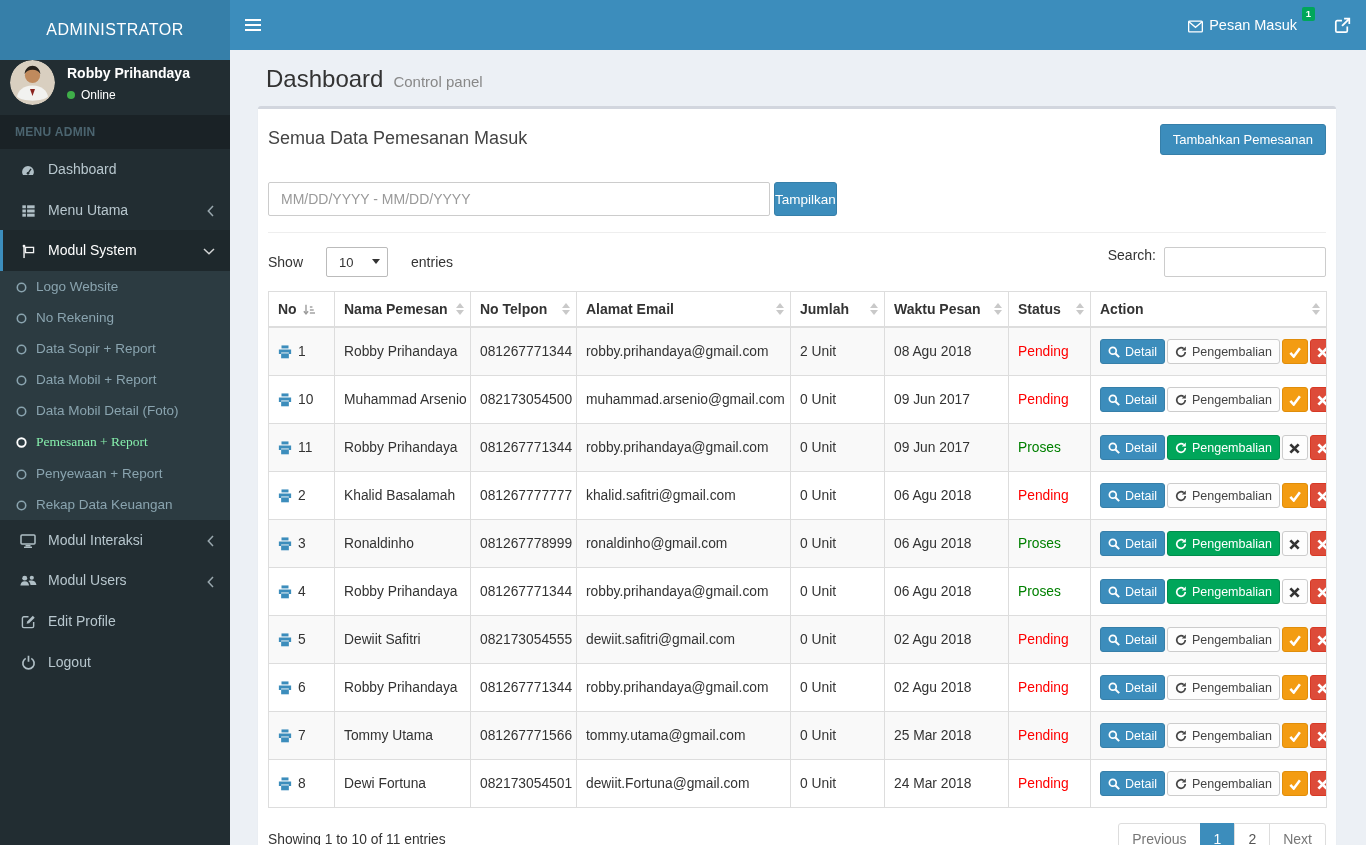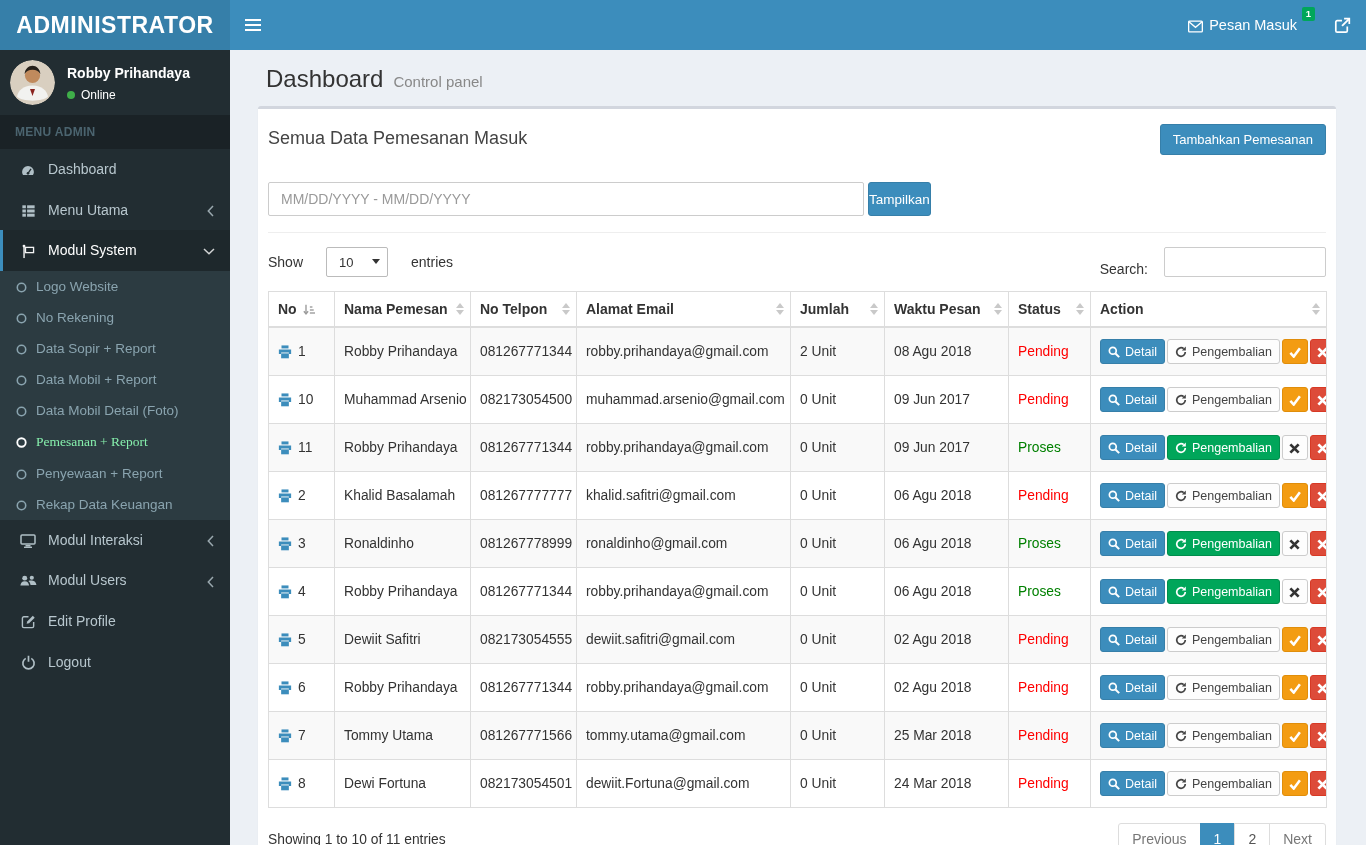--- a/index.html
+++ b/index.html
@@ -2,21 +2,21 @@
 <html><head>
 <meta charset="utf-8">
 <style>
   * { box-sizing: border-box; margin: 0; padding: 0; }
   html,body { width:1366px; height:845px; overflow:hidden; }
   body { font-family:"Liberation Sans","DejaVu Sans",sans-serif; font-size:14px; color:#333; background:#ecf0f5; }
   svg { display:inline-block; vertical-align:middle; }
 
   
   .main-header { position:fixed; top:0; left:0; width:1366px; height:50px; z-index:30; display:flex; }
-  .logo { width:230px; height:50px; background:#367fa9; color:#fff; font-size:23px; font-weight:bold; letter-spacing:.5px; display:flex; align-items:center; justify-content:center; cursor:pointer; }
+  .logo { width:230px; height:60px; background:#367fa9; color:#fff; font-size:16px; font-weight:normal; letter-spacing:.5px; display:flex; align-items:center; justify-content:center; cursor:pointer; }
   .navbar { flex:1; background:#3c8dbc; display:flex; align-items:stretch; justify-content:space-between; }
   .hamburger { width:45px; display:flex; align-items:center; justify-content:center; cursor:pointer; }
   .bars { width:16px; }
   .bars i { display:block; height:2px; background:#fff; margin:3px 0; }
   .nav-right { display:flex; align-items:stretch; }
   .nav-link { display:flex; align-items:center; gap:6px; padding:0 15px; color:#fff; font-size:14.5px; cursor:pointer; position:relative; }
   .badge-success { position:absolute; top:7px; right:4px; background:#00a65a; color:#fff; font-size:9.5px; font-weight:bold; padding:2px 4px; border-radius:2px; line-height:1; }
 
   
   .main-sidebar { position:fixed; top:50px; left:0; width:230px; height:795px; background:#222d32; z-index:20; }
@@ -49,30 +49,30 @@
   .btn { display:inline-flex; align-items:center; gap:5px; border:1px solid transparent; border-radius:3px; cursor:pointer; font-family:inherit; background:#fff; }
   .btn-primary { background:#3c8dbc; border-color:#367fa9; color:#fff; }
   .btn-default { background:#fdfdfd; border-color:#ccc; color:#444; }
   .btn-success { background:#00a65a; border-color:#008d4c; color:#fff; }
   .btn-warning { background:#f39c12; border-color:#e08e0b; color:#fff; }
   .btn-danger  { background:#dd4b39; border-color:#d73925; color:#fff; }
   .btn-add { font-size:13px; padding:7px 12px; }
   .btn-show { font-size:13.5px; padding:8px 0; }
 
   .date-form { display:flex; gap:4px; margin:12px 0 6px 0; }
-  .date-input { width:596px; height:34px; border:1px solid #ccc; border-radius:2px; padding:6px 12px; font-size:14px; color:#4d7c0f; font-family:inherit; }
+  .date-input { width:502px; height:34px; border:1px solid #ccc; border-radius:2px; padding:6px 12px; font-size:14px; color:#4d7c0f; font-family:inherit; }
   .date-input::placeholder { color:#999; }
   hr.divider { border:none; border-top:1px solid #eee; margin:16px 0 14px 0; }
 
   .dt-controls { display:flex; align-items:center; justify-content:space-between; margin-bottom:14px; }
   .dt-length { display:flex; align-items:center; gap:23px; color:#333; }
   .select-wrap { position:relative; }
   .len-select { appearance:none; -webkit-appearance:none; width:62px; height:30px; border:1px solid #bbb; border-radius:2px; background:#fff; padding:4px 20px 4px 12px; font-size:13px; color:#333; font-family:inherit; cursor:pointer; }
   .select-caret { position:absolute; right:8px; top:12px; width:0; height:0; border-left:4px solid transparent; border-right:4px solid transparent; border-top:5px solid #333; pointer-events:none; }
-  .dt-search { display:flex; align-items:flex-end; gap:16px; color:#333; }
+  .dt-search { display:flex; align-items:flex-start; gap:8px; color:#333; }
   .search-input { width:162px; height:30px; border:1px solid #ccc; border-radius:2px; padding:4px 8px; font-family:inherit; font-size:13px; }
 
   table.dt { width:100%; border-collapse:collapse; table-layout:fixed; border:1px solid #ddd; }
   table.dt th { border:1px solid #ddd; border-bottom:2px solid #ddd; padding:9px 18px 9px 9px; text-align:left; font-size:14px; color:#333; position:relative; cursor:pointer; white-space:nowrap; }
   table.dt td { border:1px solid #ddd; padding:11px 9px; font-size:13.8px; color:#333; overflow:hidden; white-space:nowrap; }
   table.dt tbody tr:nth-child(odd) { background:#f9f9f9; }
   .sort-both { position:absolute; right:6px; top:50%; transform:translateY(-50%); display:flex; flex-direction:column; gap:2px; }
   .sort-both i { width:0; height:0; border-left:4px solid transparent; border-right:4px solid transparent; display:block; }
   .sort-both .up { border-bottom:5px solid #c9c9c9; }
   .sort-both .down { border-top:5px solid #c9c9c9; }

